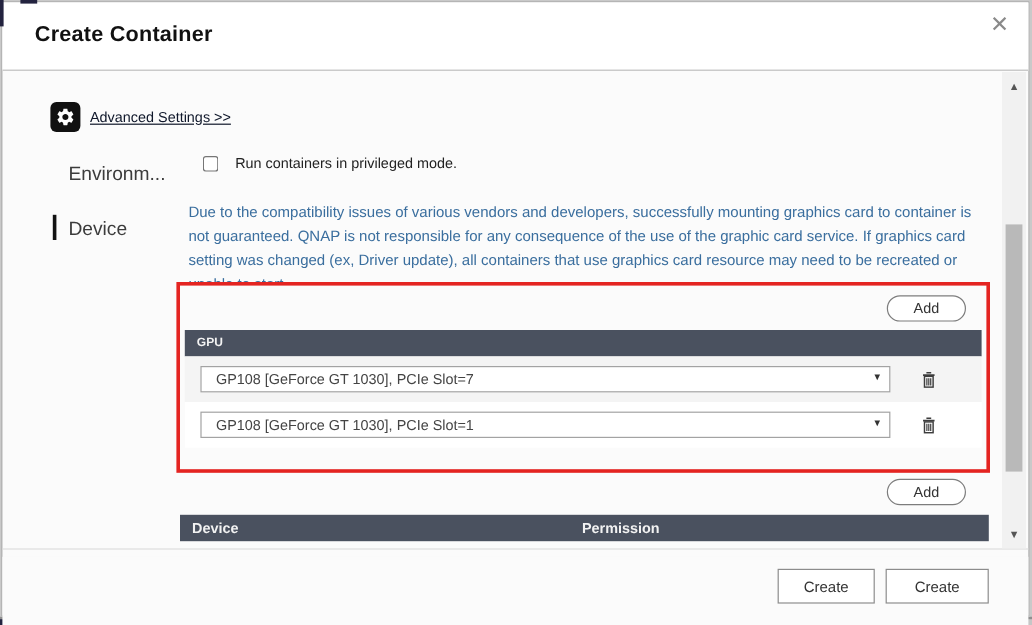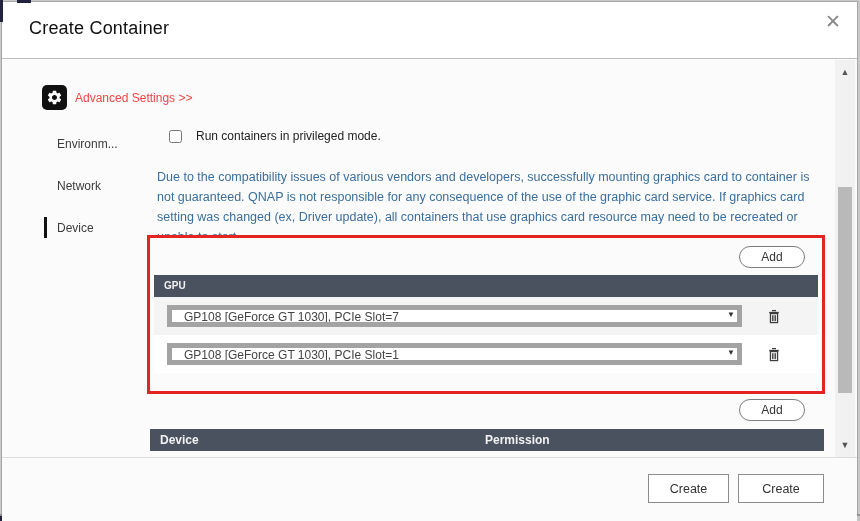--- a/index.html
+++ b/index.html
@@ -12,38 +12,38 @@
   .bg-strip { position:absolute; left:0; right:0; top:514px; height:7px; background:#c6c6c6; border-top:2px solid #8f8f8f; }
   .bg-frag  { position:absolute; background:#23233f; }
   .frag-a { left:0; top:516px; width:70px; height:5px; }
   .frag-b { left:0; top:0; width:3px; height:22px; }
   .frag-c { left:17px; top:0; width:14px; height:3px; }
 
   .dialog { position:absolute; left:1px; top:1px; width:857px; height:513px; background:#fbfbfb; border:1px solid #a6a6a6; }
 
   
   .dlg-header { position:absolute; left:0; top:0; right:0; height:57px; background:#ffffff; border-bottom:1px solid #bdbdbd; }
-  .dlg-title { position:absolute; left:27px; top:16px; font-size:18px; font-weight:normal; color:#111; letter-spacing:.2px; }
+  .dlg-title { position:absolute; left:27px; top:16px; font-size:18px; font-weight:bold; color:#111; letter-spacing:.2px; }
   .close-btn { position:absolute; right:13px; top:9px; width:22px; height:22px; cursor:pointer; color:#8a8a8a; font-size:19px; line-height:22px; text-align:center; }
 
   
   .scrollbar { position:absolute; top:58px; right:2px; width:20px; height:397px; background:#f1f1f1; }
   .sb-arrow { position:absolute; left:0; width:20px; height:20px; color:#555; font-size:9px; text-align:center; line-height:20px; cursor:pointer; }
   .sb-up { top:2px; }
   .sb-down { bottom:2px; }
   .sb-thumb { position:absolute; left:3px; top:127px; width:14px; height:206px; background:#b9b9b9; cursor:pointer; }
 
   
   .adv-row { position:absolute; left:40px; top:83px; display:flex; align-items:center; gap:8px; }
   .gear-badge { width:25px; height:25px; background:#111; border-radius:5px; display:flex; align-items:center; justify-content:center; }
-  .adv-link { font-size:12px; color:#ef4444; cursor:pointer; }
+  .adv-link { font-size:12px; color:#0f172a; text-decoration:underline; cursor:pointer; }
 
   
   .sidebar { position:absolute; left:40px; top:128px; width:100px; }
-  .side-item { position:relative; font-size:12px; color:#3c3c3c; padding:7px 0 7px 15px; margin-bottom:14px; cursor:pointer; white-space:nowrap; }
+  .side-item { position:relative; font-size:16px; color:#3c3c3c; padding:7px 0 7px 15px; margin-bottom:14px; cursor:pointer; white-space:nowrap; }
   .side-item .sel-bar { display:none; }
   .side-item.selected .sel-bar { display:block; position:absolute; left:2px; top:3px; width:3px; height:21px; background:#111; }
 
   
   .main { position:absolute; left:145px; top:125px; width:678px; }
 
   .chk-row { display:flex; align-items:center; gap:14px; margin-left:10px; height:18px;padding-left:12px; }
   .chk-row input { width:13px; height:13px; cursor:pointer; }
   .chk-label { font-size:12px; color:#222; }
 
@@ -51,21 +51,21 @@
 
   
   .gpu-box { position:absolute; left:0; top:108px; width:678px; height:159px; border:3px solid #e42421; background:#fbfbfb; }
   .add-row { display:flex; justify-content:flex-end; padding:8px 17px 7px 0; }
   .pill-btn { min-width:66px; height:22px; background:#fff; border:1px solid #7d7d7d; border-radius:11px; font-size:12px; color:#333; cursor:pointer; font-family:Liberation Sans, sans-serif; padding:0 16px; }
   .grid-head { margin:0 4px; height:22px; background:#4a515f; color:#f2f2f2; font-size:10px; font-weight:bold; line-height:22px; padding-left:10px; }
   .gpu-row { margin:0 4px; height:38px; display:flex; align-items:center; }
   .gpu-row.odd { background:#f4f4f4; }
   .gpu-row.even { background:#ffffff; }
   .sel-wrap { position:relative; margin-left:13px; width:575px; height:22px; }
-  .sel-wrap select { width:100%; height:22px; border:5px solid #a3a3a3; border-radius:0; background:#fff; font-size:12px; color:#444; padding:0 20px 0 12px; appearance:none; -webkit-appearance:none; -moz-appearance:none; cursor:pointer; font-family:"Liberation Sans", sans-serif; }
+  .sel-wrap select { width:100%; height:22px; border:1px solid #a3a3a3; border-radius:0; background:#fff; font-size:12px; color:#444; padding:0 20px 0 12px; appearance:none; -webkit-appearance:none; -moz-appearance:none; cursor:pointer; font-family:"Liberation Sans", sans-serif; }
   .sel-caret { position:absolute; right:7px; top:5px; font-size:8px; color:#333; pointer-events:none; }
   .trash-btn { margin-left:22px; width:20px; height:20px; background:none; border:none; cursor:pointer; display:flex; align-items:center; justify-content:center; }
 
   
   .dev-add-row { position:absolute; left:0; top:272px; width:678px; display:flex; justify-content:flex-end; padding-right:20px; }
   .dev-head { position:absolute; left:3px; top:302px; width:674px; height:22px; background:#4a515f; color:#f2f2f2; font-size:12px; font-weight:bold; line-height:22px; display:flex; }
   .dev-col-device { padding-left:10px; width:335px; }
   .dev-col-permission { }
 
   
@@ -96,24 +96,20 @@
             <path fill="#ffffff" d="M19.14,12.94c0.04-0.3,0.06-0.61,0.06-0.94c0-0.32-0.02-0.64-0.07-0.94l2.03-1.58c0.18-0.14,0.23-0.41,0.12-0.61 l-1.92-3.32c-0.12-0.22-0.37-0.29-0.59-0.22l-2.39,0.96c-0.5-0.38-1.03-0.7-1.62-0.94L14.4,2.81c-0.04-0.24-0.24-0.41-0.48-0.41 h-3.84c-0.24,0-0.43,0.17-0.47,0.41L9.25,5.35C8.66,5.59,8.12,5.92,7.63,6.29L5.24,5.33c-0.22-0.08-0.47,0-0.59,0.22L2.74,8.87 C2.62,9.08,2.66,9.34,2.86,9.48l2.03,1.58C4.84,11.36,4.8,11.69,4.8,12s0.02,0.64,0.07,0.94l-2.03,1.58 c-0.18,0.14-0.23,0.41-0.12,0.61l1.92,3.32c0.12,0.22,0.37,0.29,0.59,0.22l2.39-0.96c0.5,0.38,1.03,0.7,1.62,0.94l0.36,2.54 c0.05,0.24,0.24,0.41,0.48,0.41h3.84c0.24,0,0.44-0.17,0.47-0.41l0.36-2.54c0.59-0.24,1.13-0.56,1.62-0.94l2.39,0.96 c0.22,0.08,0.47,0,0.59-0.22l1.92-3.32c0.12-0.22,0.07-0.47-0.12-0.61L19.14,12.94z M12,15.6c-1.98,0-3.6-1.62-3.6-3.6 s1.62-3.6,3.6-3.6s3.6,1.62,3.6,3.6S13.98,15.6,12,15.6z"></path>
           </svg>
       </span>
       <a class="adv-link">Advanced Settings &gt;&gt;</a>
     </div>
 
     <div class="sidebar">
       <div class="side-item">
         
         <span>Environm...</span>
-      </div>
-      <div class="side-item">
-        
-        <span>Network</span>
       </div>
       <div class="side-item selected">
         <span class="sel-bar"></span>
         <span>Device</span>
       </div>
     </div>
 
     <div class="main">
 
       <div class="chk-row">

